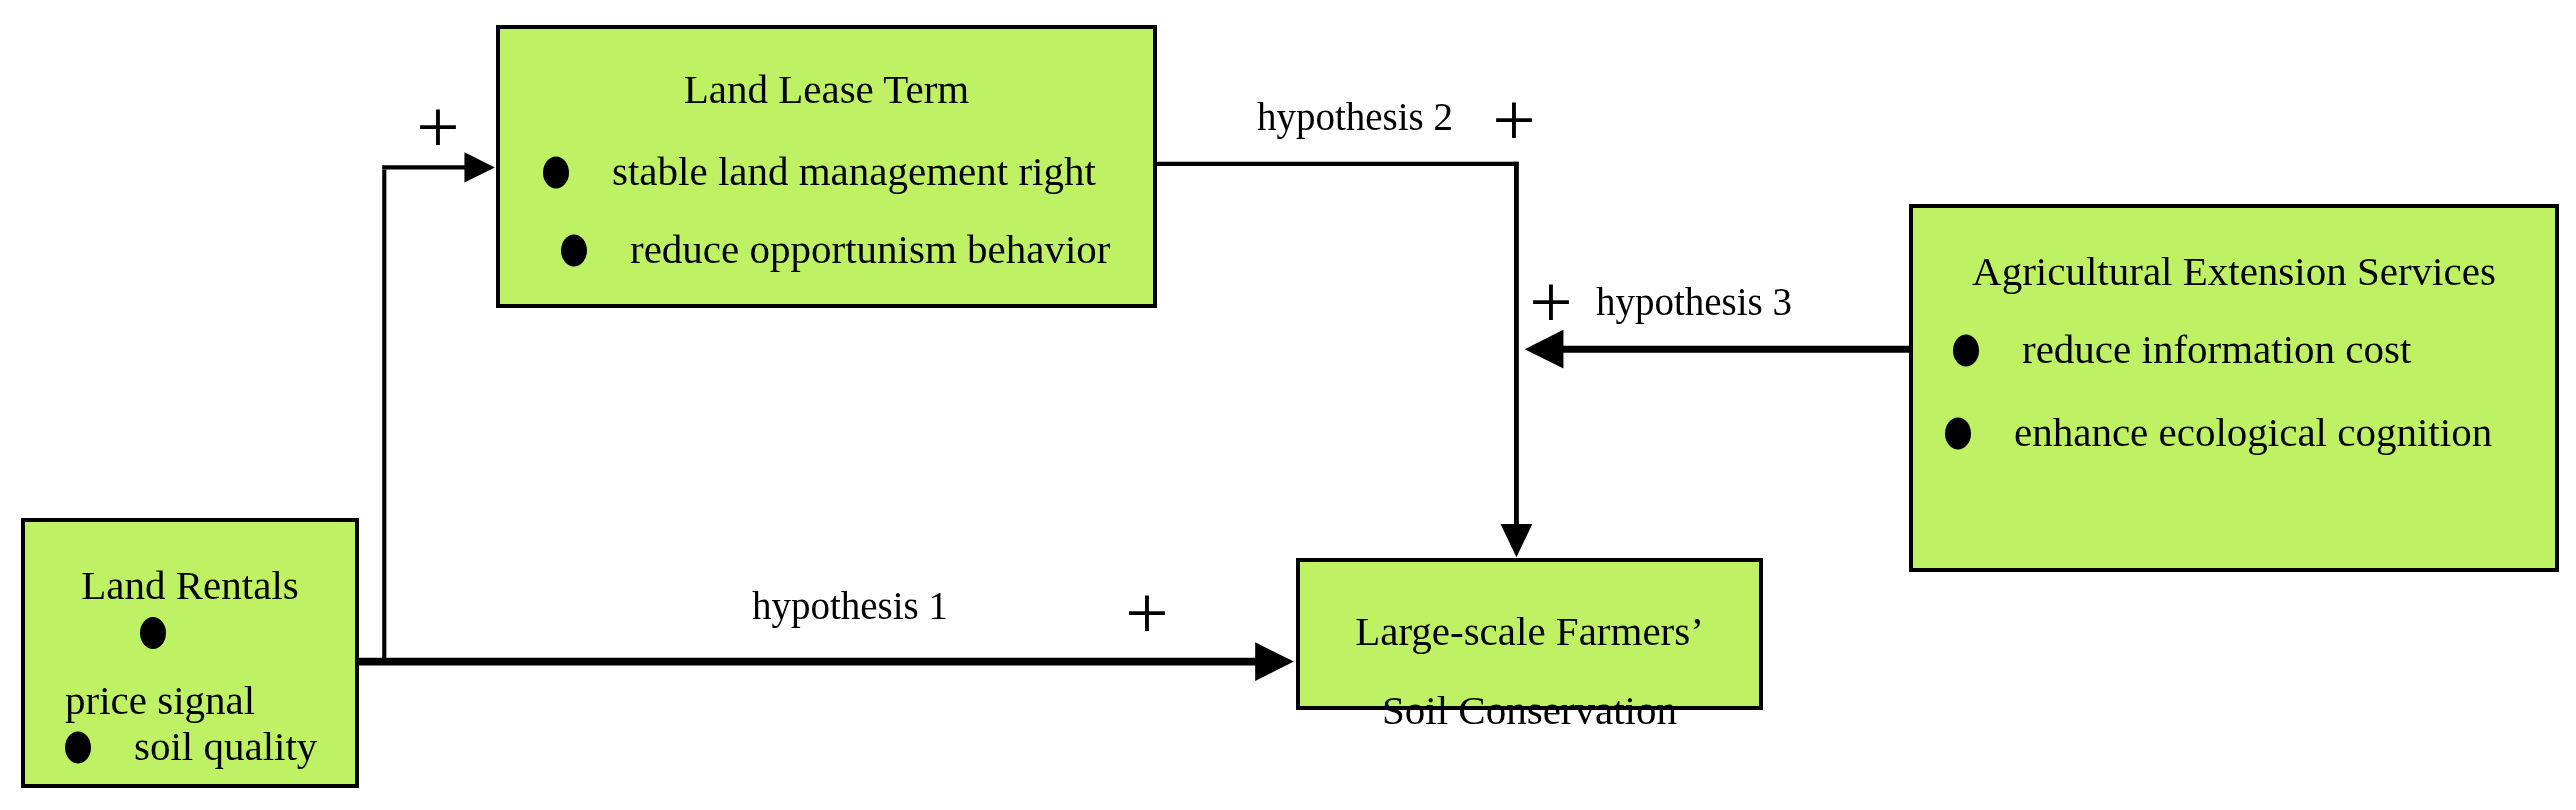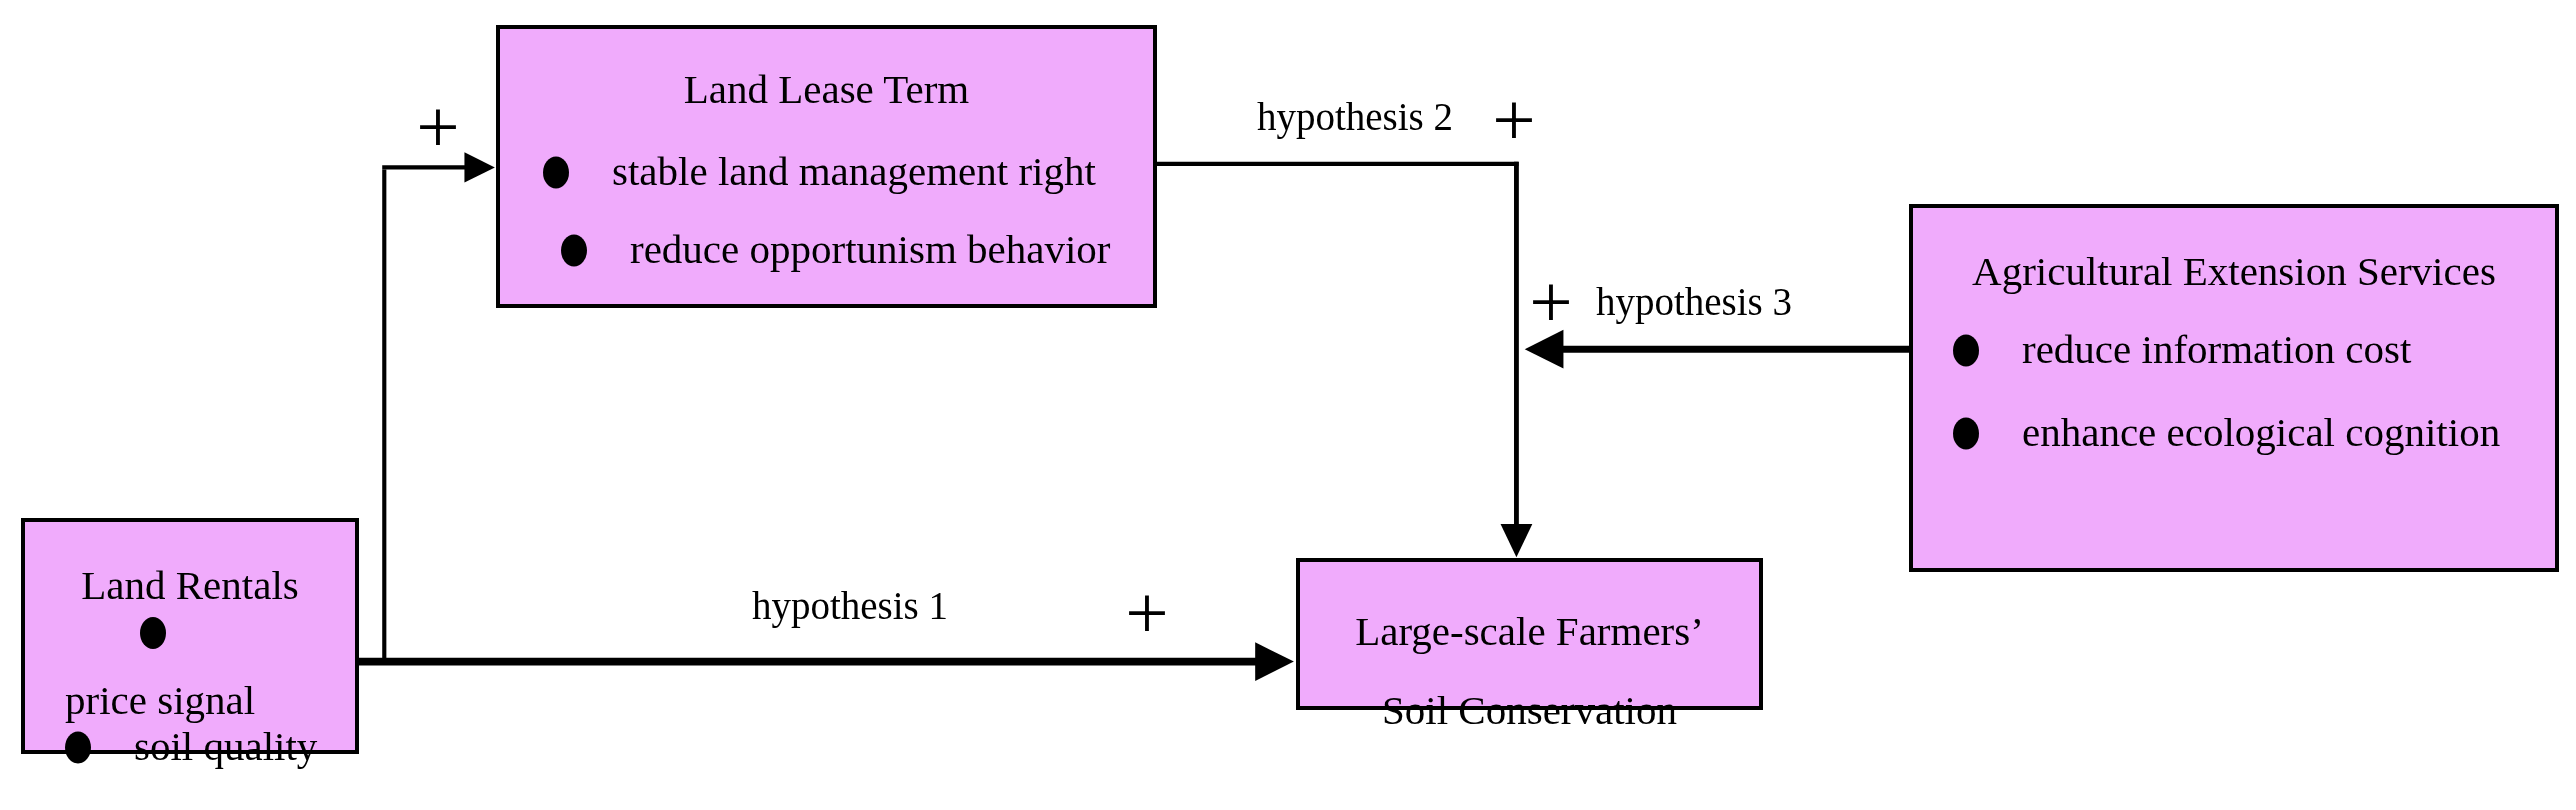--- a/index.html
+++ b/index.html
@@ -25,21 +25,21 @@
     stroke: #000000;
   }
   .overlay polygon {
     fill: #000000;
     stroke: none;
   }
   .box {
     position: absolute;
     box-sizing: border-box;
     border: 4.1px solid #000000;
-    background: #f0abfc;
+    background: #bef264;
   }
   .box-title {
     position: absolute;
     left: 0;
     right: 0;
     text-align: center;
     transform: translateY(-50%);
     font-size: 41px;
     line-height: 1.1;
     white-space: nowrap;
@@ -104,21 +104,21 @@
     <div class="bullet-row" style="left:43px; top:143px;">
       <span class="dot"></span>
       <span>stable land management right</span>
     </div>
     <div class="bullet-row" style="left:61px; top:221px;align-items:center;">
       <span class="dot"></span>
       <span>reduce opportunism behavior</span>
     </div>
   </div>
 
-  <div class="box" style="left:21px; top:518px; width:338px; height:236px;">
+  <div class="box" style="left:21px; top:518px; width:338px; height:270px;">
     <div class="box-title" style="top:64px;">Land Rentals</div>
     <div class="bullet-row" style="left:40px; top:148px;flex-direction:column;">
       <span class="dot"></span>
       <span>price signal</span>
     </div>
     <div class="bullet-row" style="left:40px; top:225px;">
       <span class="dot"></span>
       <span>soil quality</span>
     </div>
   </div>
@@ -127,21 +127,21 @@
     <div class="box-title" style="top:70px;">Large-scale Farmers’</div>
     <div class="box-title" style="top:149px;">Soil Conservation</div>
   </div>
 
   <div class="box" style="left:1909px; top:204px; width:650px; height:368px;">
     <div class="box-title" style="top:64px;">Agricultural Extension Services</div>
     <div class="bullet-row" style="left:40px; top:142px;text-align:right;">
       <span class="dot"></span>
       <span>reduce information cost</span>
     </div>
-    <div class="bullet-row" style="left:40px; top:225px;">
+    <div class="bullet-row" style="left:32px; top:225px;">
       <span class="dot"></span>
       <span>enhance ecological cognition</span>
     </div>
   </div>
 
   <div class="plus-sign" style="left:438px; top:126px;">+</div>
 
   <div class="hyp-label" style="left:1319px; top:116px;margin-left:36px;">hypothesis 2</div>
   <div class="plus-sign" style="left:1514px; top:119px;">+</div>
 

